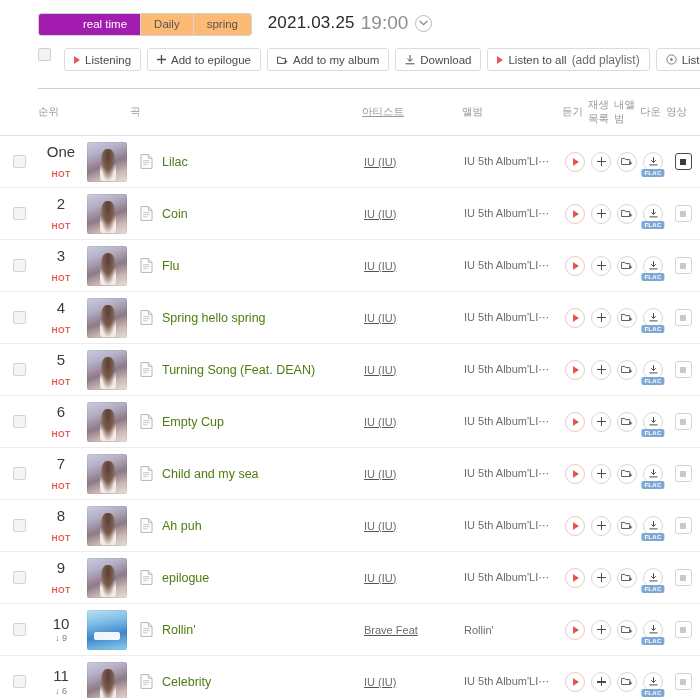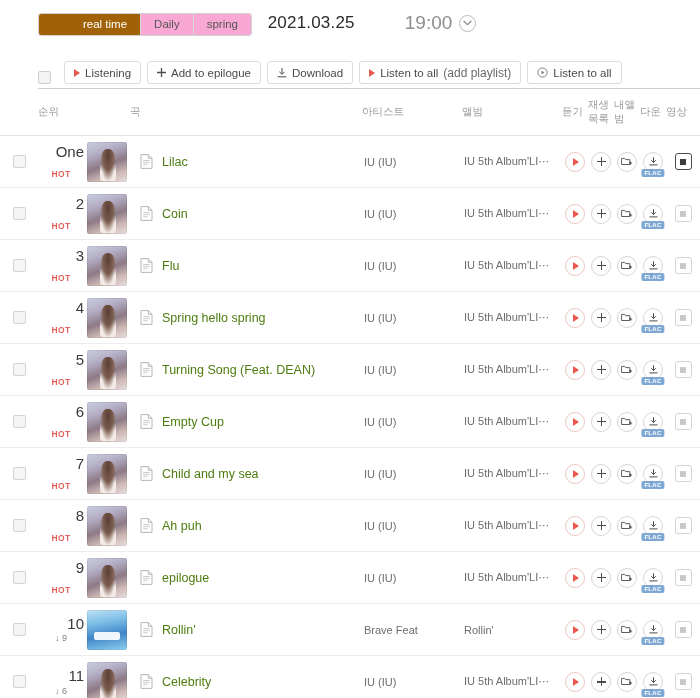--- a/index.html
+++ b/index.html
@@ -25,57 +25,57 @@
     display: flex;
     border: 1px solid #d2d2d2;
     border-radius: 3px;
     overflow: hidden;
     height: 23px;
   }
   .seg-btn {
     display: flex; align-items: center; justify-content: center;
     font-size: 11.5px;
     padding: 0 13px;
-    background: #f9a8d4;
+    background: #fdba74;
     color: #555;
     border-right: 1px solid #d7d7d7;
     cursor: pointer;
     height: 100%;
     white-space: nowrap;
   }
   .seg-btn:last-child { border-right: none; }
-  .seg-btn.active { background: #a16207; color: #fff; padding-left: 44px; }
+  .seg-btn.active { background: #a21caf; color: #fff; padding-left: 44px; }
 
   .datewrap {
     position: absolute;
     left: 0; right: 0;
     top: 12px;
     display: flex;
     align-items: center;
     justify-content: center;
     gap: 6px;
     pointer-events: none;
   }
-  .datewrap > * { pointer-events: auto; margin-left: 44px; }
+  .datewrap > * { pointer-events: auto; }
   .date-main { font-size: 17px; color: #2a2a2a; letter-spacing: .2px; }
   .date-time { font-size: 19px; color: #8d8d8d; }
   .chev {
     width: 17px; height: 17px;
     border: 1px solid #b9b9b9;
     border-radius: 50%;
     display: inline-flex; align-items: center; justify-content: center;
     cursor: pointer;
     margin-left: 1px;
   }
   .chev svg { display:block; }
 
   
   .toolbar {
     display: flex;
-    align-items: flex-end;
+    align-items: flex-start;
     gap: 0;
     padding: 0 0 0 38px;
     height: 36px;
   }
   .tb-check {
     width: 13px; height: 13px;
     border: 1px solid #cfcfcf;
     background: #f3f3f3;
     border-radius: 2px;
     margin-right: 13px;
@@ -126,21 +126,21 @@
     vertical-align: middle;
     font-size: 11.5px;
     color: #555;
   }
   tr.row:last-child td { border-bottom: none; }
 
   .c-chk   { width: 38px; }
   .c-rank  { width: 46px; }
   .c-thumb { width: 46px; }
   .c-title { width: 232px; }
-  .c-artist{ width: 100px; }
+  .c-artist{ width: 100px; text-decoration: underline; }
   .c-album { width: 100px; }
   .c-listen{ width: 26px; }
   .c-play  { width: 26px; }
   .c-myalb { width: 26px; }
   .c-down  { width: 26px; }
   .c-video { width: 34px; }
 
   th.c-chk, th.c-thumb { padding-left: 0; }
   th.c-rank { padding-left: 18px; }
   th.c-title { padding-left: 10px; }
@@ -151,21 +151,21 @@
 
   .row-chk {
     width: 13px; height: 13px;
     border: 1px solid #d3d3d3;
     background: #f5f5f5;
     border-radius: 2px;
     margin: 0 auto;
     cursor: pointer;
   }
   .rankcell { text-align: center; }
-  .rank-num { font-size: 15px; color: #3a3a3a; line-height: 1.05; text-align: right; }
+  .rank-num { font-size: 15px; color: #3a3a3a; line-height: 1.05; }
   .rank-badge { font-size: 8.5px; color: #e2615b; letter-spacing: .4px; margin-top: 10px; font-weight: bold; }
   .rank-delta { font-size: 9px; color: #7d7d7d; margin-top: 2px; }
 
   .thumb {
     width: 40px; height: 40px;
     border-radius: 2px;
     background: linear-gradient(160deg,#c9cfe0 0%,#b4aec4 28%,#8d7a86 55%,#cdb8b4 78%,#e8dfdd 100%);
     position: relative;
     overflow: hidden;
     margin: 0 auto;
@@ -287,20 +287,29 @@
           </span>
           <span>Listening</span>
         </div>
         <div class="tb-btn">
           <span class="ico">
             <svg width="9" height="9" viewBox="0 0 9 9">
               <path d="M4.5 0v9M0 4.5h9" stroke="#4c4c4c" stroke-width="1.3"></path>
             </svg>
           </span>
           <span>Add to epilogue</span>
+        </div>
+        <div class="tb-btn">
+          <span class="ico">
+            <svg width="11" height="10" viewBox="0 0 11 10">
+              <path d="M.5 2.2h3.2l.9 1.2H8.4v5H.5z" fill="none" stroke="#4c4c4c" stroke-width="1"></path>
+              <path d="M8.8 5.2v3M7.3 6.7h3" stroke="#4c4c4c" stroke-width="1"></path>
+            </svg>
+          </span>
+          <span>Add to my album</span>
         </div>
         <div class="tb-btn">
           <span class="ico">
             <svg width="10" height="10" viewBox="0 0 10 10">
               <path d="M5 0v6M2.4 3.8 5 6.4 7.6 3.8M.6 8.8h8.8" fill="none" stroke="#4c4c4c" stroke-width="1"></path>
             </svg>
           </span>
           <span>Download</span>
         </div>
         <div class="tb-btn">

